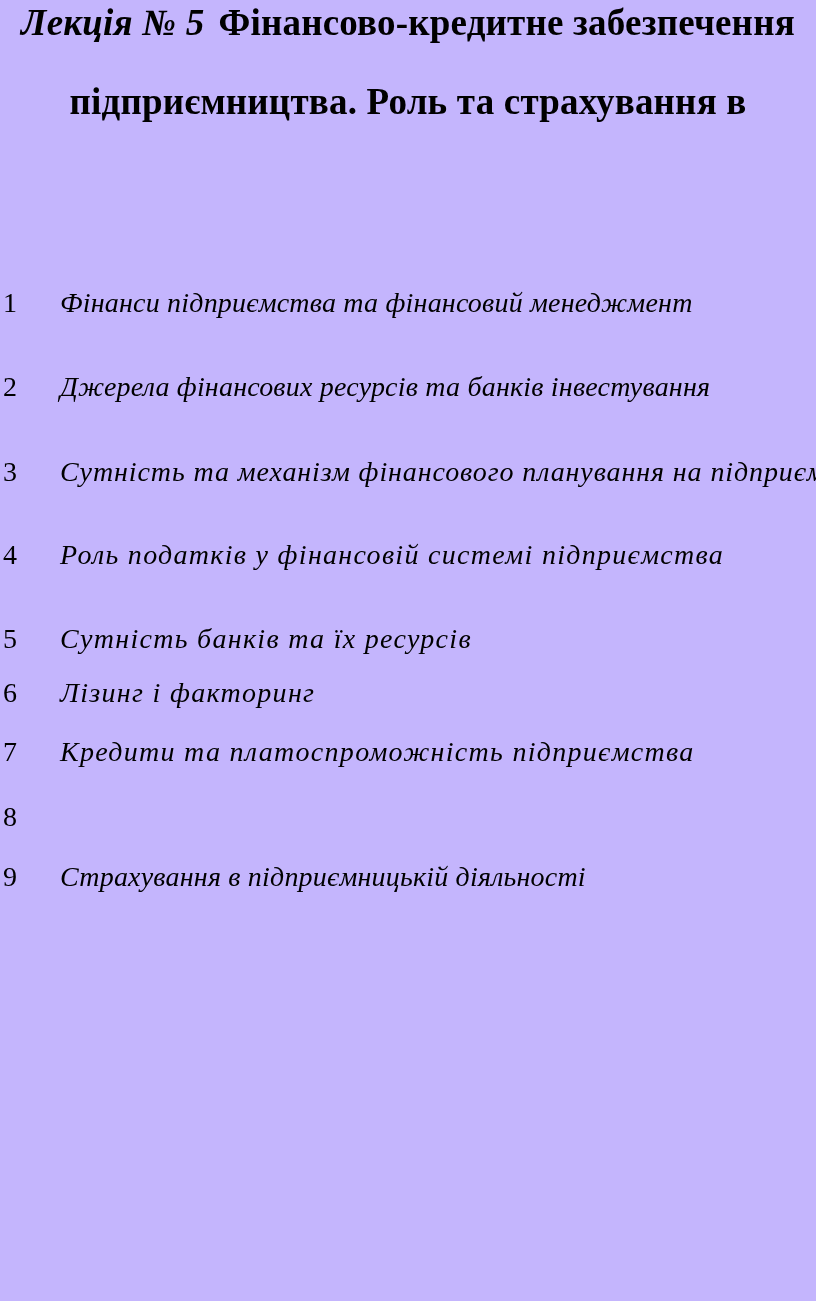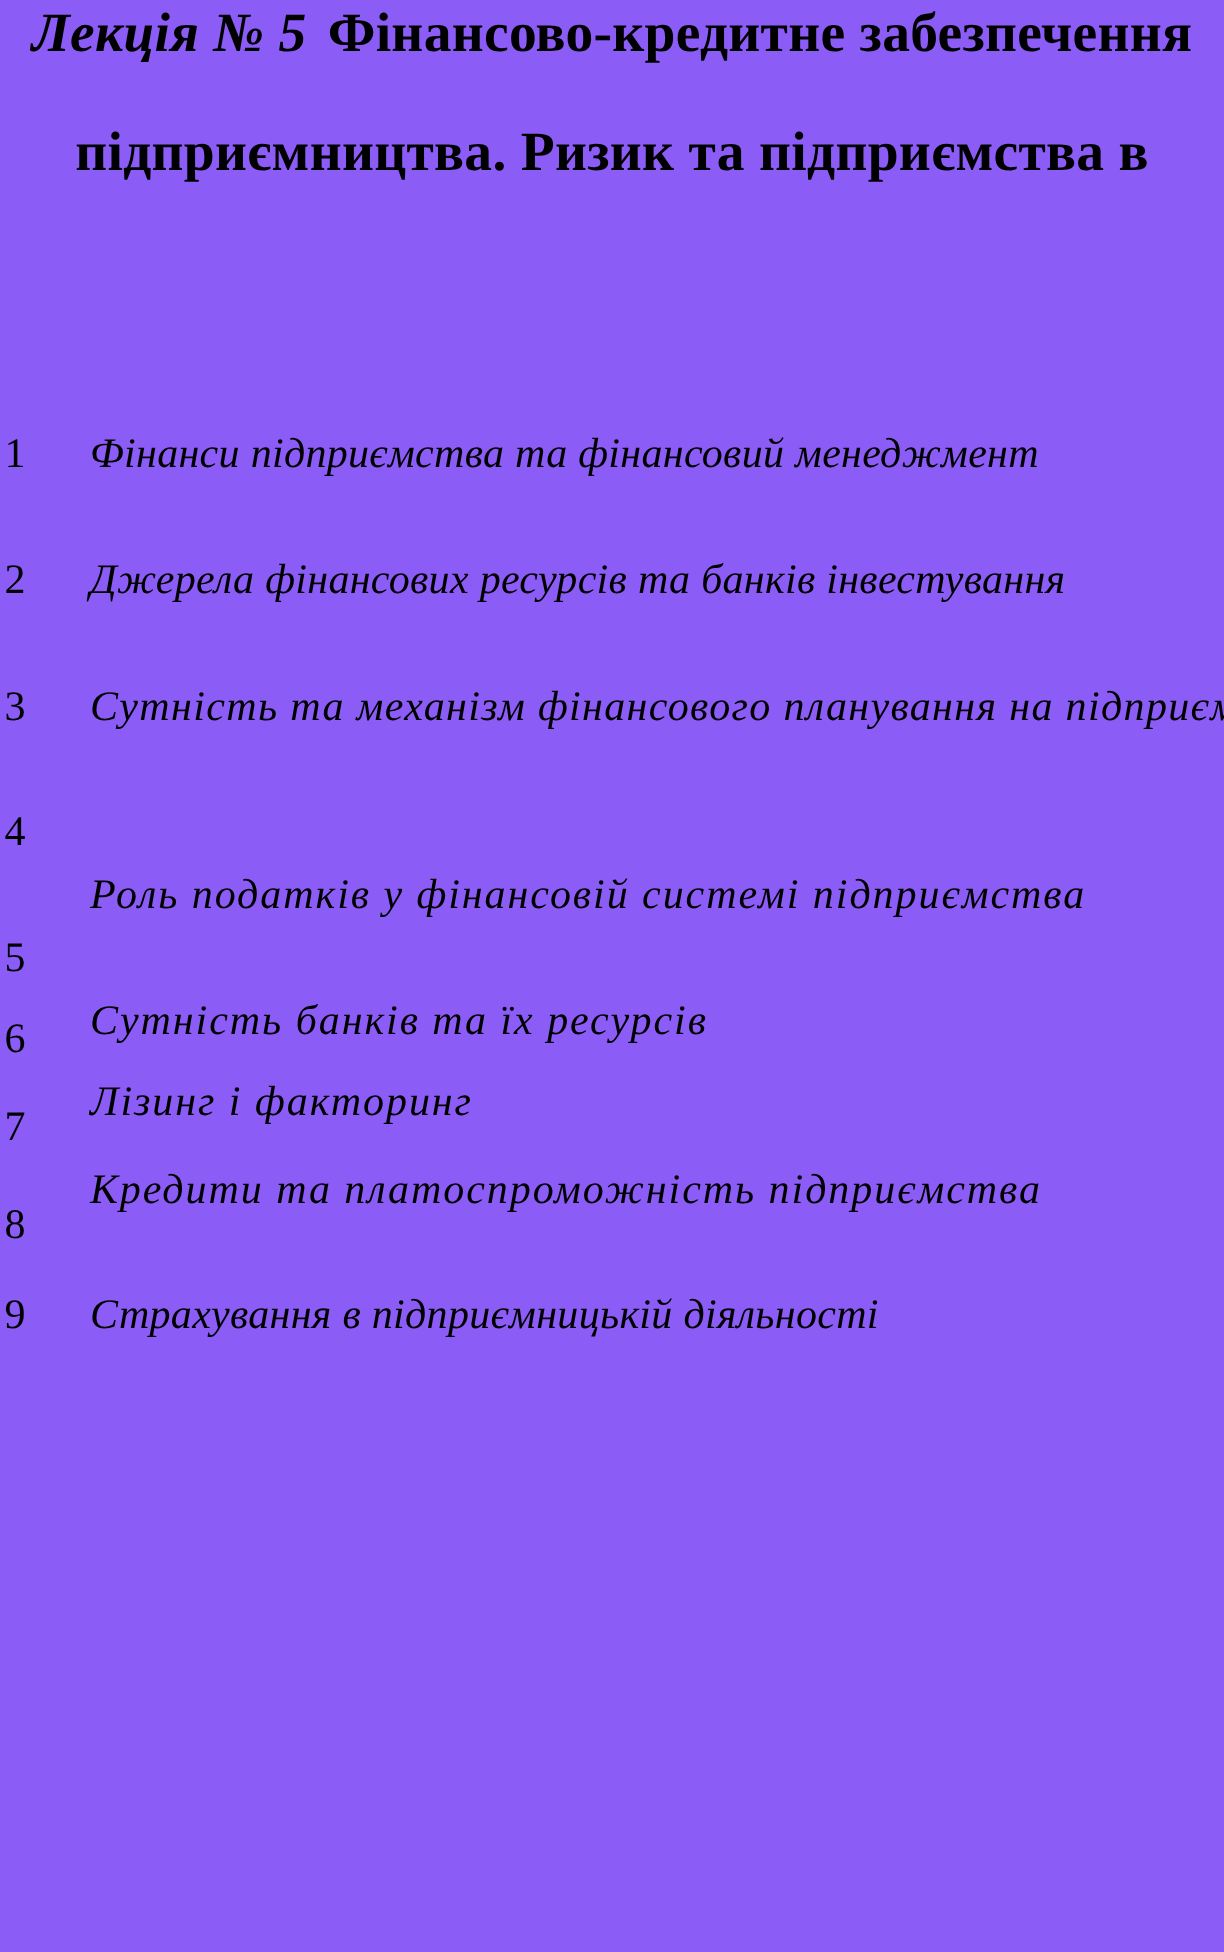--- a/index.html
+++ b/index.html
@@ -4,21 +4,21 @@
 <style>
   html, body {
     margin: 0;
     padding: 0;
     background: #ffffff;
   }
   .page {
     position: relative;
     width: 816px;
     height: 1301px;
-    background: #8b5cf6;
+    background: #c4b5fd;
     color: #000000;
     font-family: "Liberation Serif", "DejaVu Serif", serif;
     overflow: hidden;
   }
   
   .doc-title {
     position: absolute;
     top: -17px;
     left: 0;
     right: 0;
@@ -45,40 +45,40 @@
     line-height: 28px;
     padding-left: 3px;
     white-space: nowrap;
   }
   .row .num {
     display: inline-block;
     width: 57px;
     flex: 0 0 57px;
   }
   .row .txt { letter-spacing: 0.2px; font-style: italic; }
-  .row.spread .txt { letter-spacing: 1.3px; margin-top: 42px; }
+  .row.spread .txt { letter-spacing: 1.3px; }
   .row.spread-tight .txt { letter-spacing: 0.9px; }
   .r1 { top: 289px; }
   .r2 { top: 373px; }
   .r3 { top: 458px; }
   .r4 { top: 541px; }
   .r5 { top: 625px; }
   .r6 { top: 679px; }
   .r7 { top: 738px; }
   .r8 { top: 803px; }
   .r9 { top: 863px; }
 </style>
 </head>
 <body>
 
 <div class="page">
 
   <div class="doc-title">
     <span class="t-line"><span class="t-prefix">Лекція № 5</span><span>Фінансово-кредитне забезпечення</span></span>
-    <span class="t-line">підприємництва. Ризик та підприємства в</span>
+    <span class="t-line">підприємництва. Роль та страхування в</span>
   </div>
 
   <div class="row r1">
     <span class="num">1</span>
     <span class="txt">Фінанси підприємства та фінансовий менеджмент</span>
   </div>
 
   <div class="row r2">
     <span class="num">2</span>
     <span class="txt">Джерела фінансових ресурсів та банків інвестування</span>

